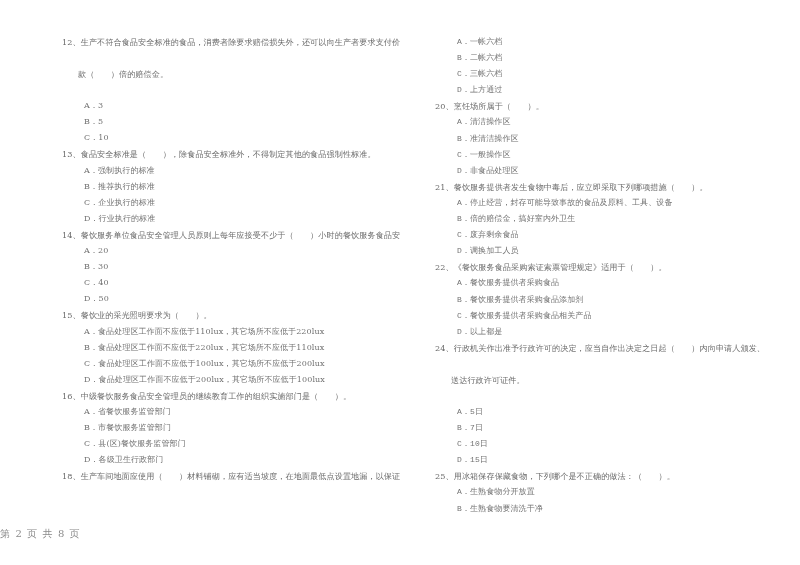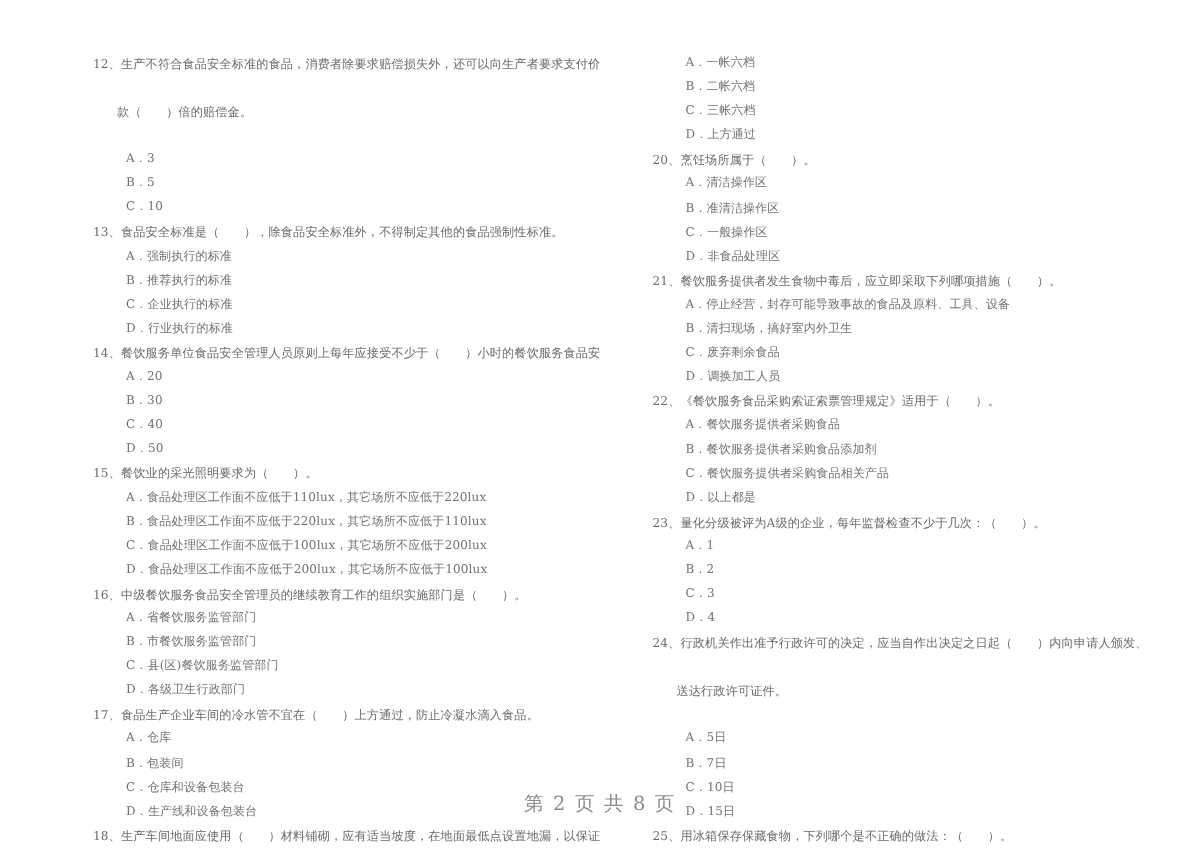--- a/index.html
+++ b/index.html
@@ -48,28 +48,27 @@
   .opt{
     margin:0;
     padding-left:22px;
     color:#727272;
     font-size:8px;
     line-height:16.1px;
     white-space:nowrap;
   }
   .col.right .q .stem,
   .col.right .q .cont{ padding-left:14px; }
-  .col.right .opt{ padding-left:36px; }
+  .col.right .opt{ padding-left:36px;font-family:Liberation Mono, monospace; }
 
   .footer{
     position:absolute;
     left:0;right:0;
     top:527px;
-    text-align:center;
-    font-size:13px;
+    font-size:10px;
     color:#8a8a8a;
     letter-spacing:1.1px;
     font-family:"DejaVu Serif","Liberation Serif",serif;
   }
 </style>
 </head>
 <body>
 
 <div class="page">
   <div class="cols">
@@ -109,27 +108,20 @@
       </div>
 
       <div class="q">
         <p class="stem">16、中级餐饮服务食品安全管理员的继续教育工作的组织实施部门是（　　）。</p>
         <p class="opt">A．省餐饮服务监管部门</p>
         <p class="opt">B．市餐饮服务监管部门</p>
         <p class="opt">C．县(区)餐饮服务监管部门</p>
         <p class="opt">D．各级卫生行政部门</p>
       </div>
 
-      <div class="q">
-        <p class="stem">17、食品生产企业车间的冷水管不宜在（　　）上方通过，防止冷凝水滴入食品。</p>
-        <p class="opt">A．仓库</p>
-        <p class="opt">B．包装间</p>
-        <p class="opt">C．仓库和设备包装台</p>
-        <p class="opt">D．生产线和设备包装台</p>
-      </div>
 
       <div class="q">
         <p class="stem">18、生产车间地面应使用（　　）材料铺砌，应有适当坡度，在地面最低点设置地漏，以保证</p>
 
       </div>
 
     </div>
 
     <div class="col right">
 
@@ -144,40 +136,33 @@
         <p class="stem">20、烹饪场所属于（　　）。</p>
         <p class="opt">A．清洁操作区</p>
         <p class="opt">B．准清洁操作区</p>
         <p class="opt">C．一般操作区</p>
         <p class="opt">D．非食品处理区</p>
       </div>
 
       <div class="q">
         <p class="stem">21、餐饮服务提供者发生食物中毒后，应立即采取下列哪项措施（　　）。</p>
         <p class="opt">A．停止经营，封存可能导致事故的食品及原料、工具、设备</p>
-        <p class="opt">B．清扫现场，搞好室内外卫生</p>
+        <p class="opt">B．倍的赔偿金，搞好室内外卫生</p>
         <p class="opt">C．废弃剩余食品</p>
         <p class="opt">D．调换加工人员</p>
       </div>
 
       <div class="q">
         <p class="stem">22、《餐饮服务食品采购索证索票管理规定》适用于（　　）。</p>
         <p class="opt">A．餐饮服务提供者采购食品</p>
         <p class="opt">B．餐饮服务提供者采购食品添加剂</p>
         <p class="opt">C．餐饮服务提供者采购食品相关产品</p>
         <p class="opt">D．以上都是</p>
       </div>
 
-      <div class="q">
-        <p class="stem">23、量化分级被评为A级的企业，每年监督检查不少于几次：（　　）。</p>
-        <p class="opt">A．1</p>
-        <p class="opt">B．2</p>
-        <p class="opt">C．3</p>
-        <p class="opt">D．4</p>
-      </div>
 
       <div class="q">
         <p class="stem">24、行政机关作出准予行政许可的决定，应当自作出决定之日起（　　）内向申请人颁发、</p>
         <p class="cont">送达行政许可证件。</p>
         <p class="opt">A．5日</p>
         <p class="opt">B．7日</p>
         <p class="opt">C．10日</p>
         <p class="opt">D．15日</p>
       </div>
 

